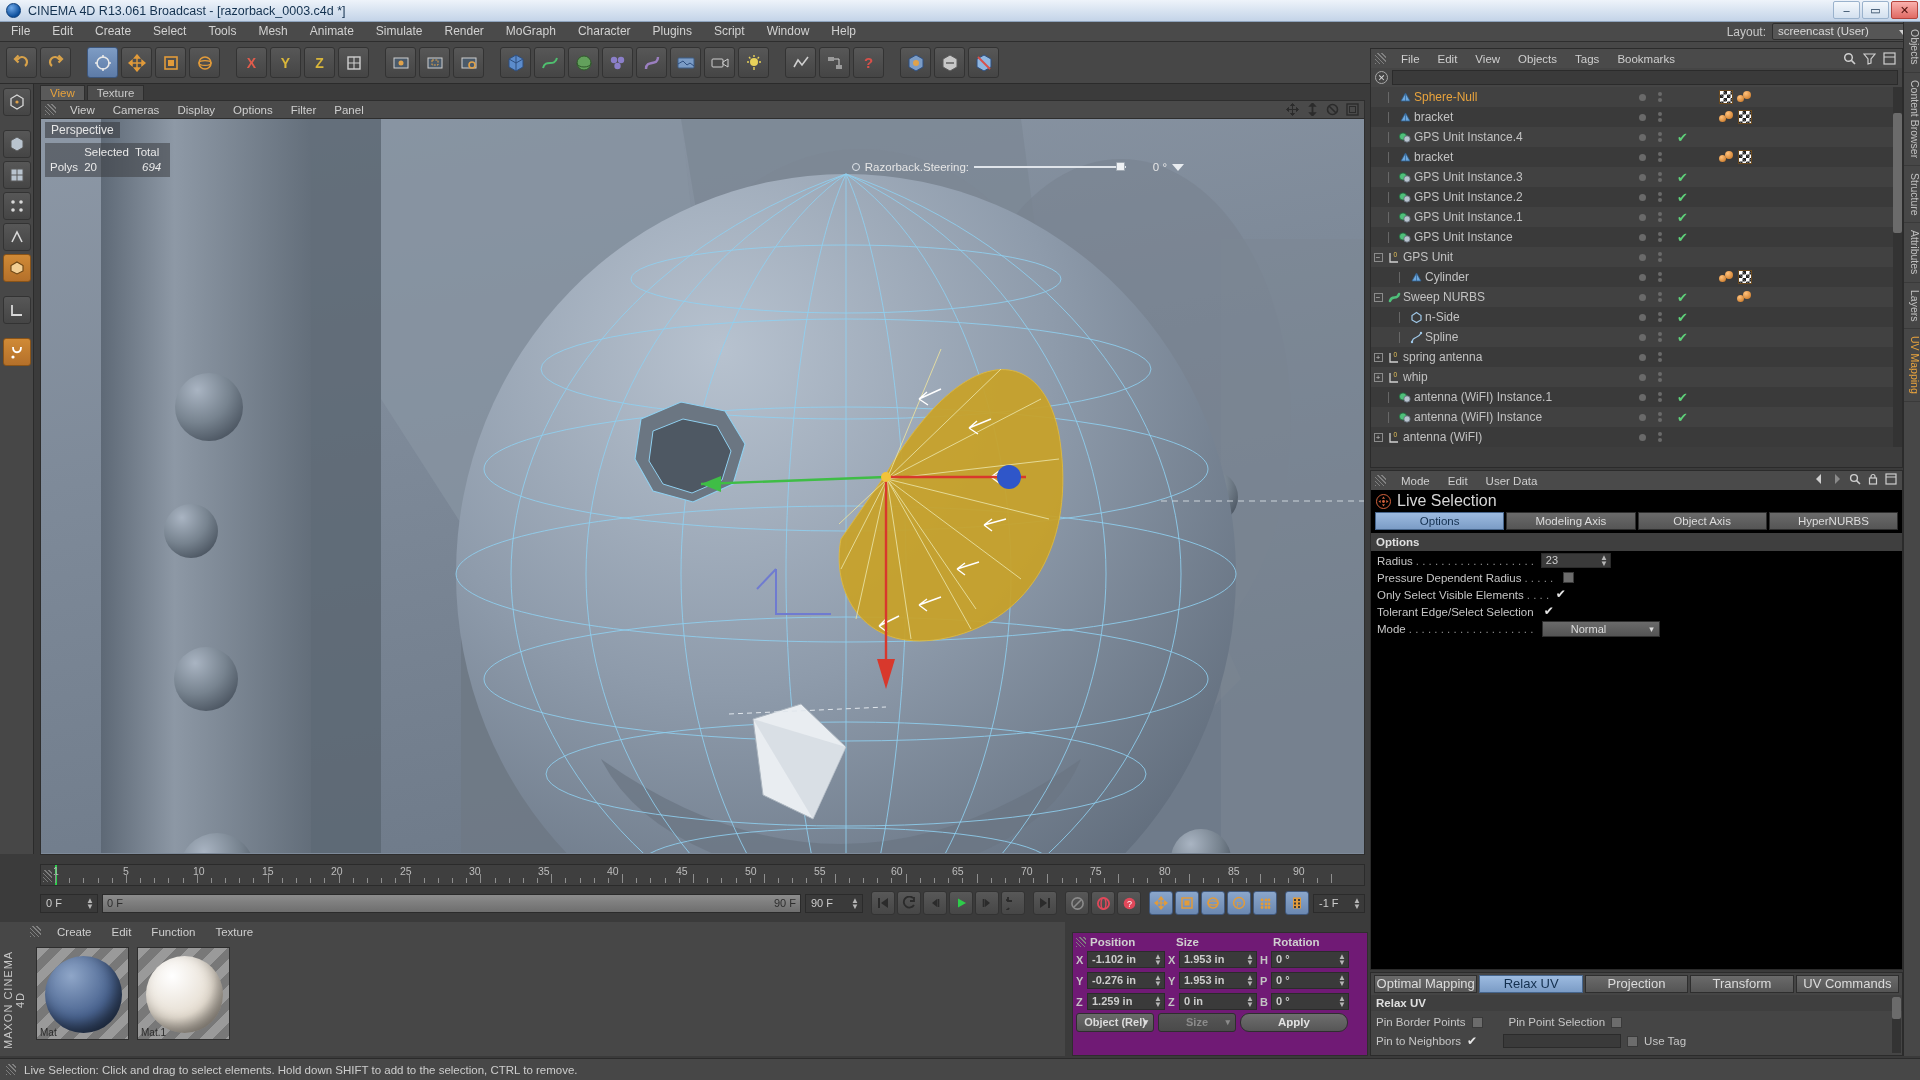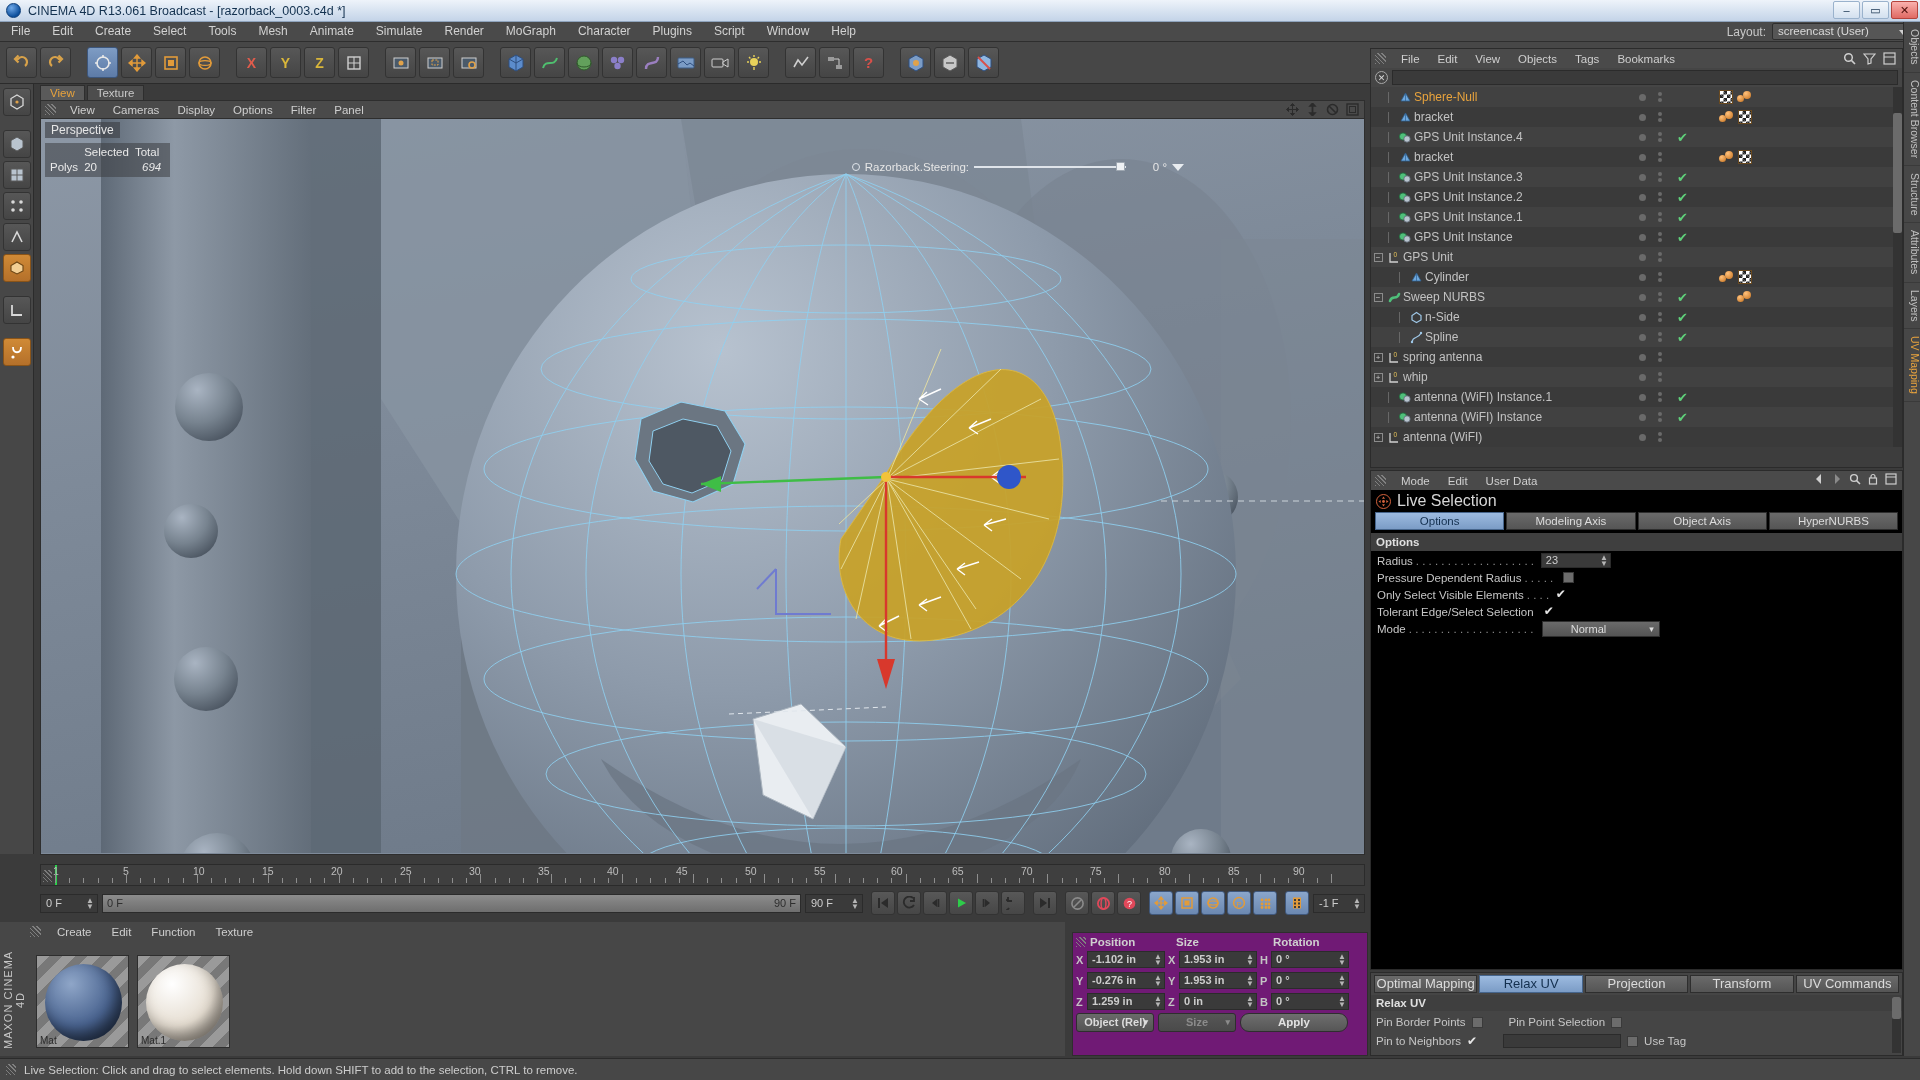--- a/index.html
+++ b/index.html
@@ -170,21 +170,20 @@
   .matwrap{ position:absolute; left:0px; top:922px; width:1065px; height:134px; background:#474747; }
   .matmenu{ height:19px; background:#474747; display:flex; align-items:center; padding-left:30px; }
   .matmenu .grip{ width:11px;height:11px;margin-right:6px;
     background:repeating-linear-gradient(45deg,#808080 0 1px,transparent 1px 3px); }
   .matmenu .mi{ padding:0 10px; font-size:11.5px; color:#cfcfcf; }
   .matlist{ display:flex; gap:8px; padding:6px 0 0 36px; }
   .matcell{ width:93px; }
   .matswatch{
     width:93px;height:93px; border:1px solid #2e2e2e; position:relative; overflow:hidden;
     background:repeating-linear-gradient(135deg,#9a9a9a 0 9px,#787878 9px 18px);
-    margin-top:8px;
   }
   .matball{ position:absolute; left:8px; top:8px; width:77px;height:77px;border-radius:50%; }
   .matname{ position:absolute; left:3px; bottom:1px; font-size:10px; color:#2b2b2b; }
   .c4dlogo{
     position:absolute; left:2px; top:948px; width:26px; height:104px;
     color:#c8c8c8; font-size:11px; letter-spacing:1px;
     writing-mode:vertical-rl; transform:rotate(180deg); text-align:center;
   }
 
   

